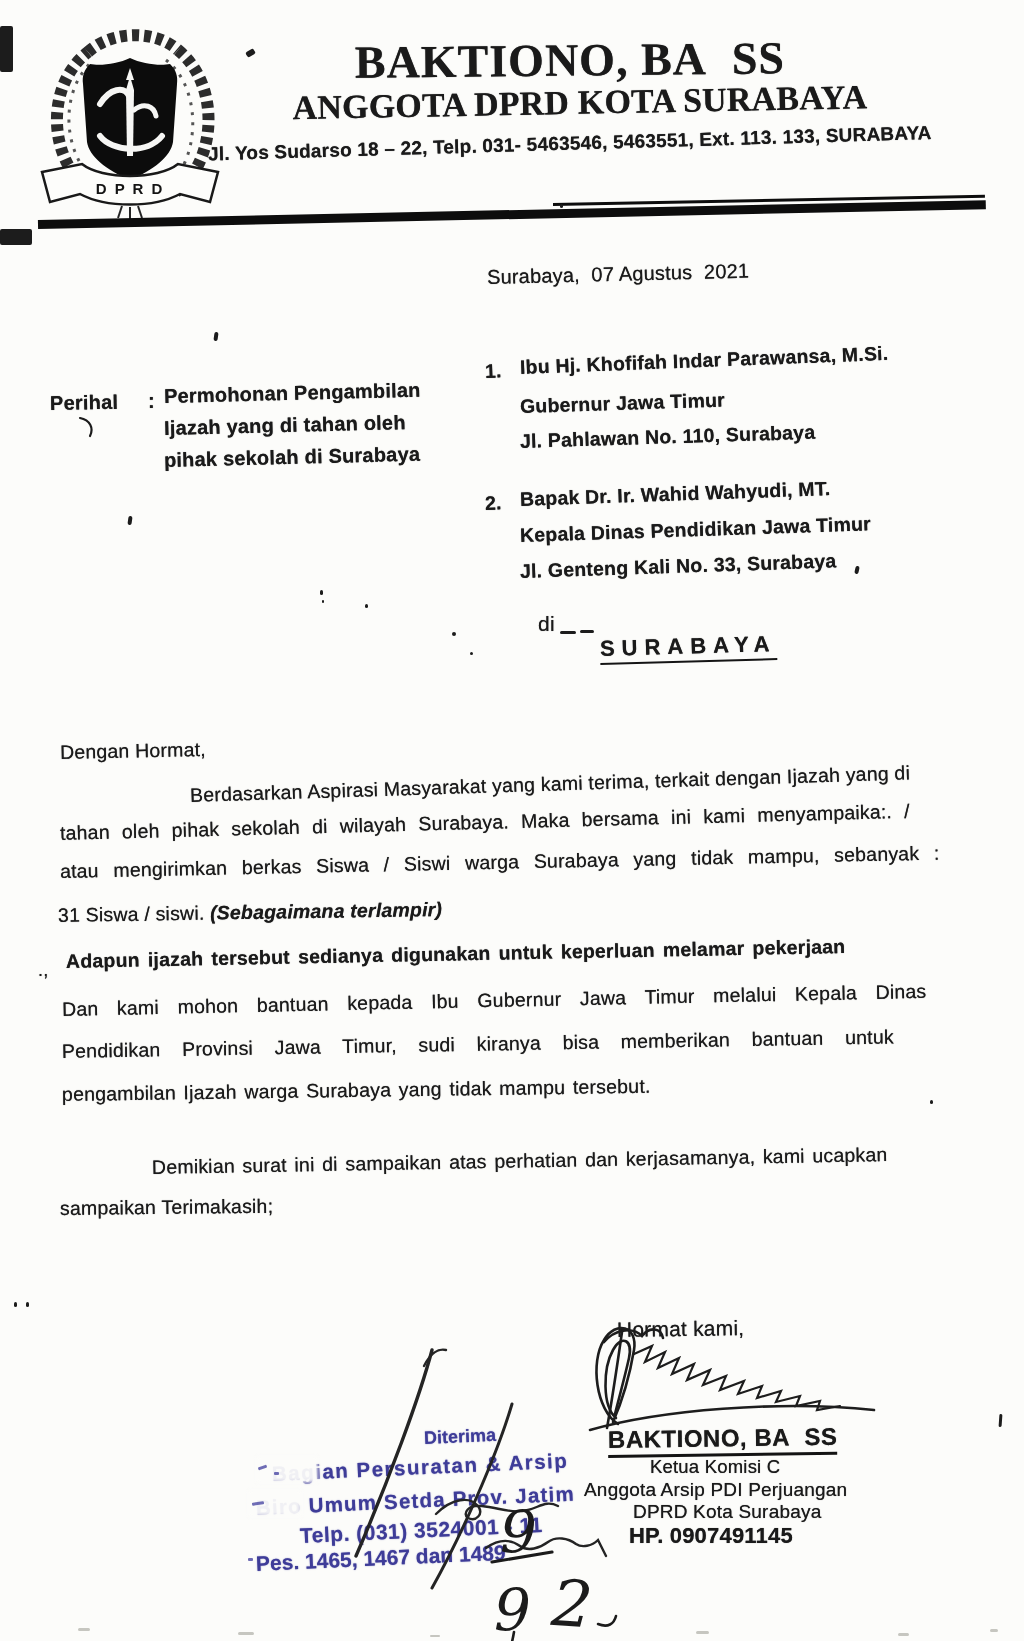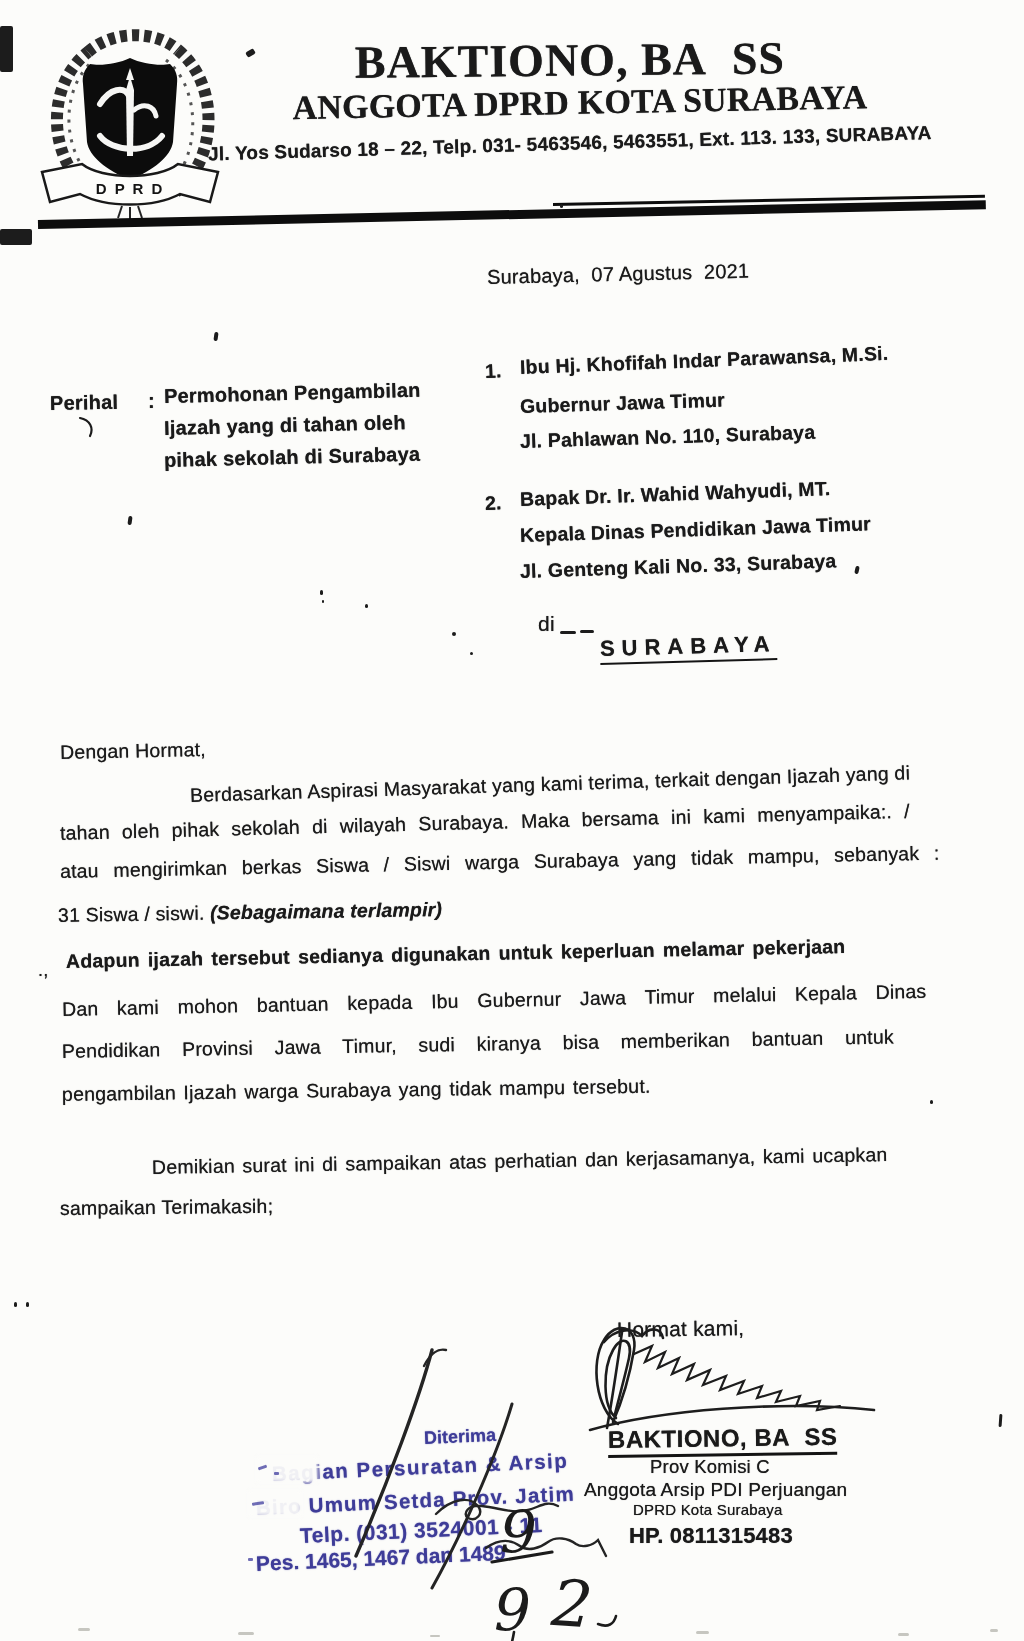--- a/index.html
+++ b/index.html
@@ -98,24 +98,24 @@
 
   <div class="ln" style="left:62px;top:998px;word-spacing:13px;transform:rotate(-1.2deg);">Dan kami mohon bantuan kepada Ibu Gubernur Jawa Timur melalui Kepala Dinas</div>
   <div class="ln" style="left:62px;top:1040px;word-spacing:16px;transform:rotate(-1deg);">Pendidikan Provinsi Jawa Timur, sudi kiranya bisa memberikan bantuan untuk</div>
   <div class="ln" style="left:62px;top:1083px;word-spacing:2px;transform:rotate(-0.8deg);">pengambilan Ijazah warga Surabaya yang tidak mampu tersebut.</div>
 
   <div class="ln" style="left:152px;top:1156px;word-spacing:2px;transform:rotate(-1deg);">Demikian surat ini di sampaikan atas perhatian dan kerjasamanya, kami ucapkan</div>
   <div class="ln" style="left:60px;top:1197px;transform:rotate(-0.6deg);">sampaikan Terimakasih;</div>
 
   <div class="ln" style="left:617px;top:1318px;font-size:21px;transform:rotate(-0.8deg);">Hormat kami,</div>
   <div class="ln b" style="left:608px;top:1426px;font-size:24px;letter-spacing:.5px;border-bottom:3px solid #141414;padding-bottom:1px;transform:rotate(-0.8deg);">BAKTIONO, BA&nbsp; SS</div>
-  <div class="ln" style="left:650px;top:1456px;font-size:18.5px;">Prov Komisi C</div>
+  <div class="ln" style="left:650px;top:1456px;font-size:18.5px;">Ketua Komisi C</div>
   <div class="ln" style="left:584px;top:1479px;font-size:19px;">Anggota Arsip PDI Perjuangan</div>
-  <div class="ln" style="left:633px;top:1501px;font-size:15px;">DPRD Kota Surabaya</div>
-  <div class="ln b" style="left:629px;top:1523px;font-size:22px;">HP. 0811315483</div>
+  <div class="ln" style="left:633px;top:1501px;font-size:19px;">DPRD Kota Surabaya</div>
+  <div class="ln b" style="left:629px;top:1523px;font-size:22px;">HP. 0907491145</div>
 
   <div class="stamp-line" style="left:424px;top:1428px;font-size:18px;">Diterima</div>
   <div class="stamp-line" style="left:272px;top:1462px;font-size:20.5px;letter-spacing:1.5px;">Bagian Persuratan &amp; Arsip</div>
   <div class="stamp-line" style="left:256px;top:1496px;font-size:20.5px;letter-spacing:1.2px;">Biro Umum Setda Prov. Jatim</div>
   <div class="stamp-line" style="left:300px;top:1524px;font-size:21px;letter-spacing:.5px;">Telp. (031) 3524001 - 11</div>
   <div class="stamp-line" style="left:256px;top:1552px;font-size:21px;">Pes. 1465, 1467 dan 1489</div>
   <div class="smudge" style="left:256px;top:1456px;width:62px;height:27px;"></div>
   <div class="smudge" style="left:248px;top:1490px;width:54px;height:27px;"></div>
   <div class="bluetick" style="left:258px;top:1466px;width:9px;height:3px;transform:rotate(-20deg);"></div>
   <div class="bluetick" style="left:274px;top:1472px;width:5px;height:3px;"></div>

